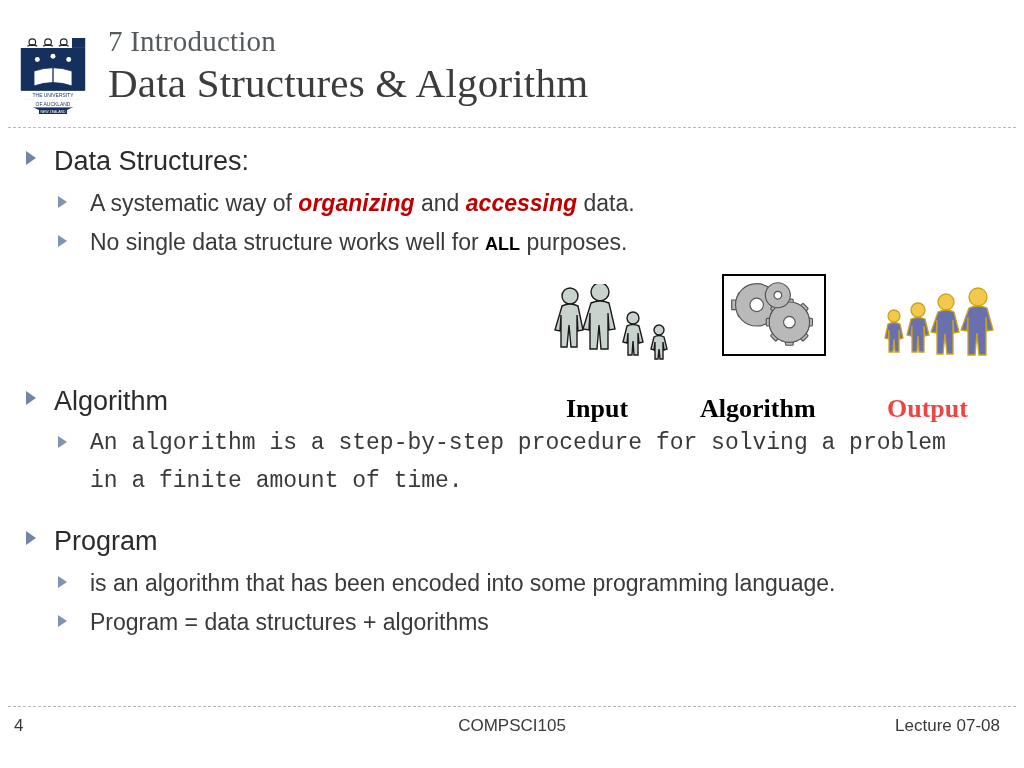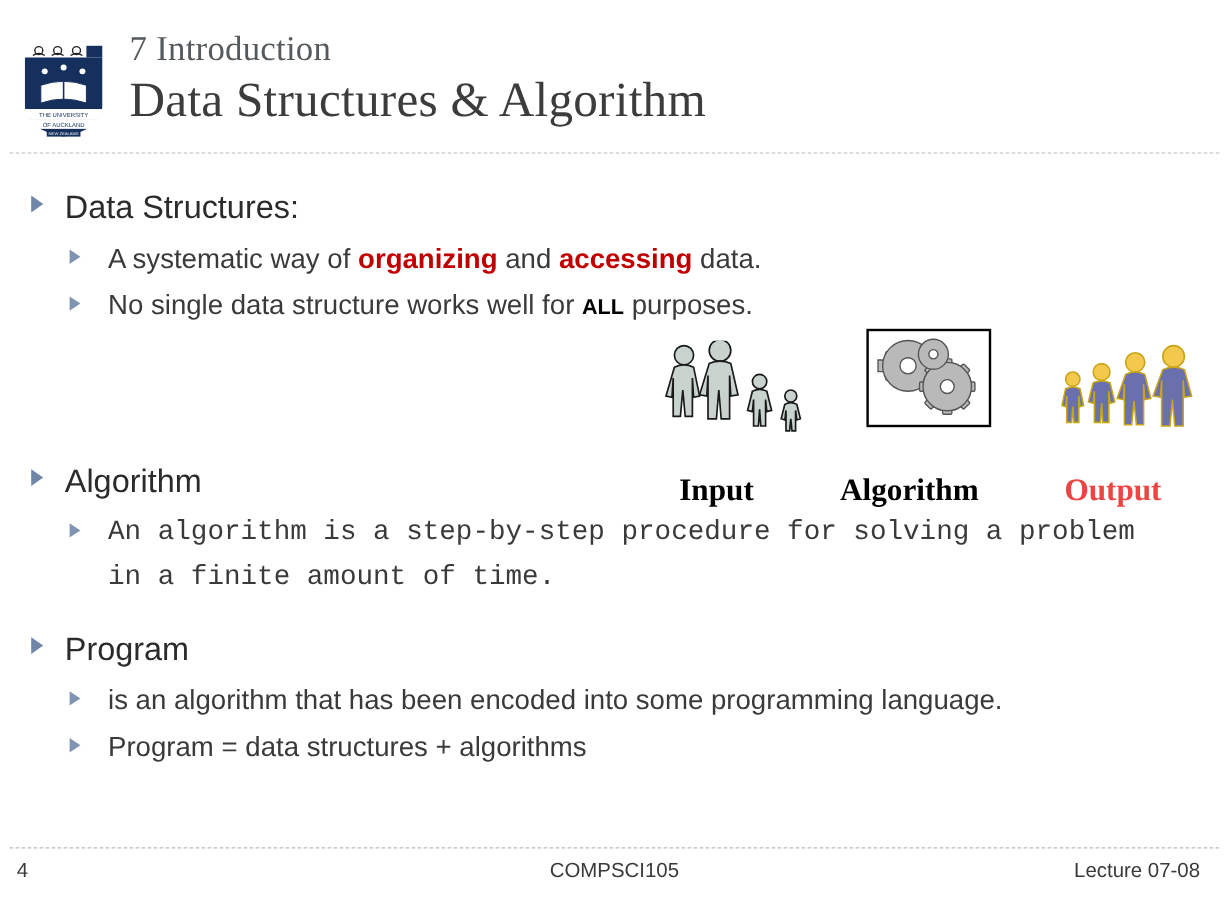--- a/index.html
+++ b/index.html
@@ -111,28 +111,29 @@
     top: 12px;
     width: 0;
     height: 0;
     border-left: 9px solid #7f93b2;
     border-top: 6px solid transparent;
     border-bottom: 6px solid transparent;
   }
   .red-bold {
     color: #c00000;
     font-weight: bold;
+    font-style: italic;
   }
   .all-word {
     color: #000000;
     font-weight: bold;
     font-size: 18px;
   }
 
-  .sec-data { position: absolute; left: 0; top: 20px; width: 1010px; }
+  .sec-data { position: absolute; left: 0; top: 8px; width: 1010px; }
   .sec-algo { position: absolute; left: 0; top: 248px; width: 1010px; }
   .sec-prog { position: absolute; left: 0; top: 388px; width: 1010px; }
 
   
   .graphics {
     position: absolute;
     left: 0;
     top: 138px;
     width: 1024px;
     height: 150px;

